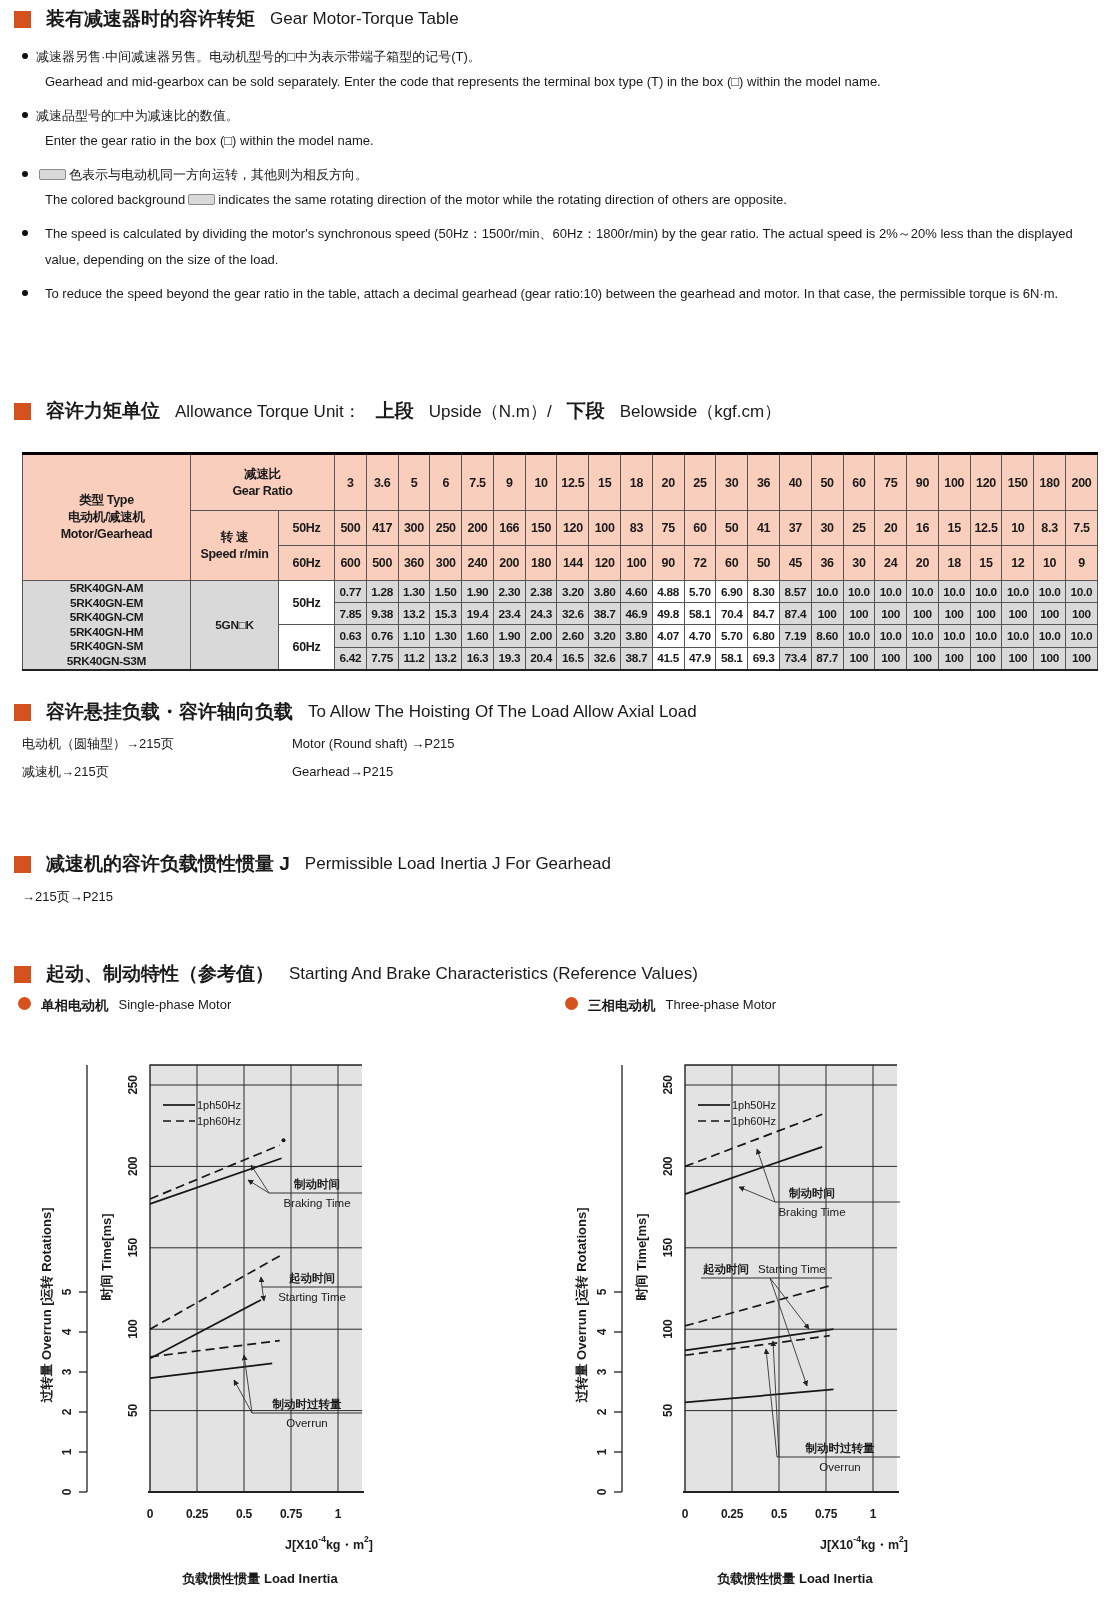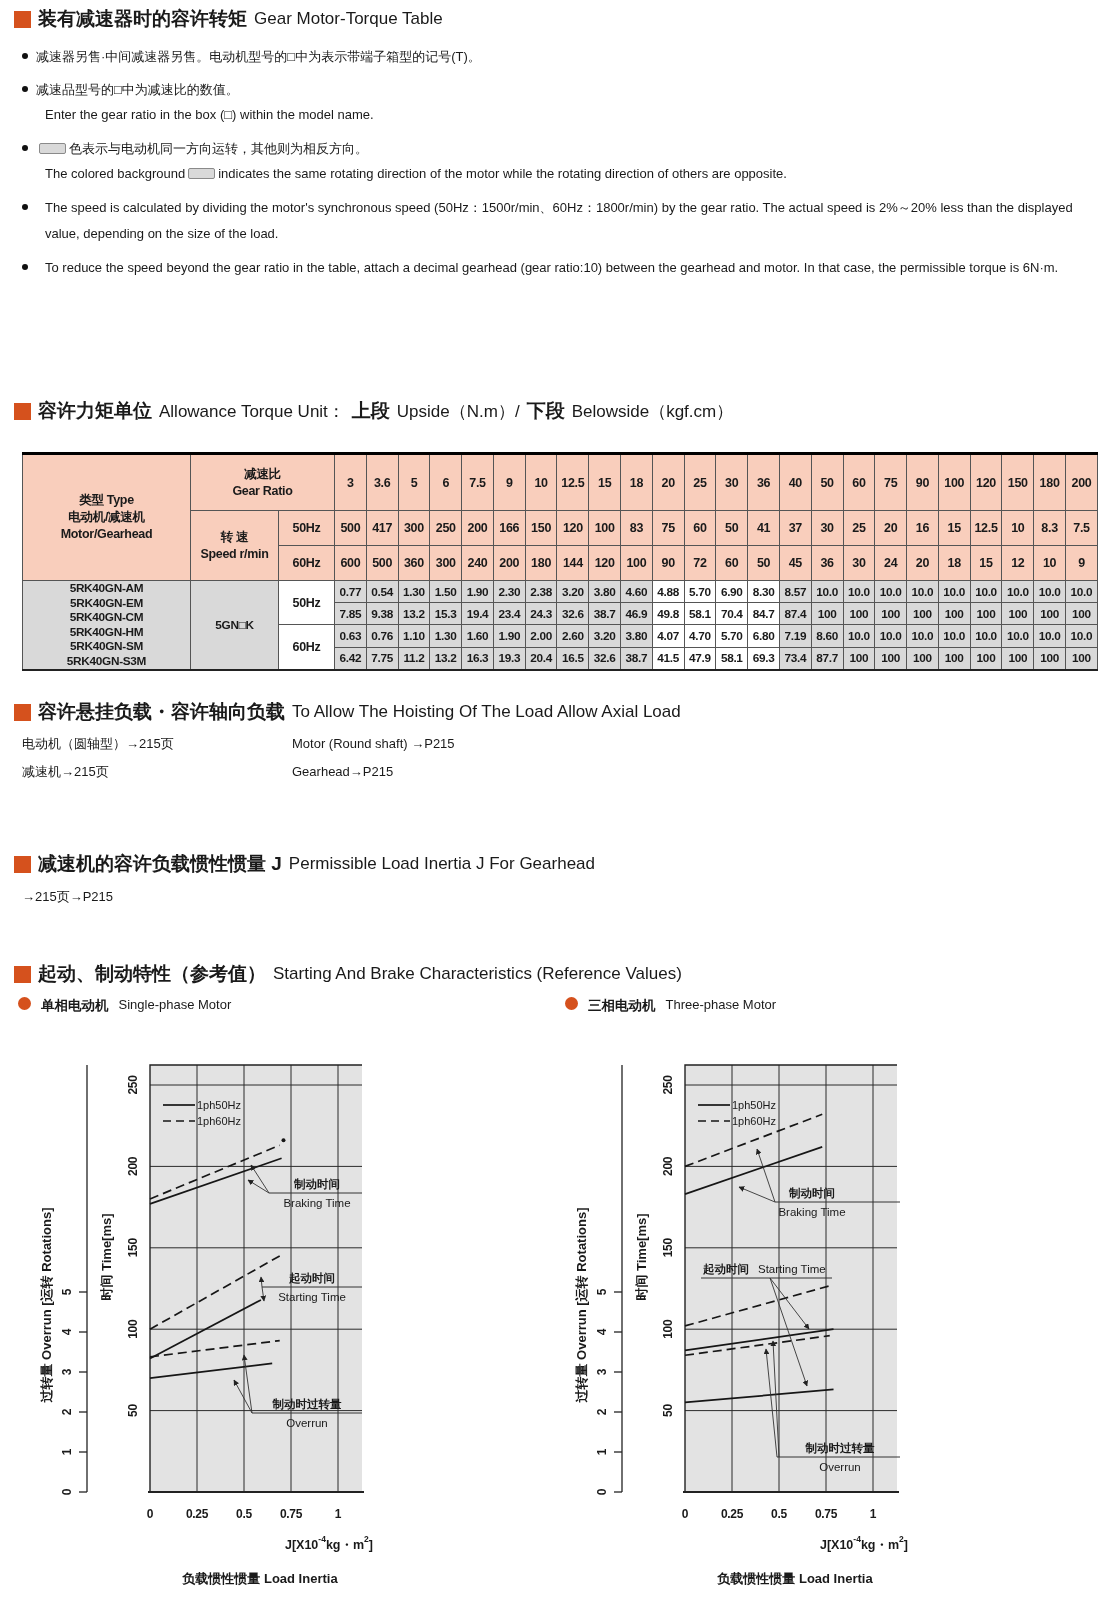--- a/index.html
+++ b/index.html
@@ -1,21 +1,21 @@
 <!DOCTYPE html>
 <html><head>
 <meta charset="utf-8">
 <style>
   :root{ --orange:#d5511d; --pink:#f9cebc; --cellgray:#d9d9d9; --chartgray:#e3e3e3; --ink:#1a1a1a; --bd:#555; }
   *{box-sizing:border-box; margin:0; padding:0;}
   html,body{width:1120px; height:1621px;}
   body{position:relative; background:#fff; color:var(--ink);
        font-family:"Liberation Sans","DejaVu Sans",sans-serif; overflow:hidden;}
 
-  .sec-head{position:absolute; left:14px; display:flex; align-items:center; gap:7px; white-space:nowrap;}
+  .sec-head{position:absolute; left:14px; display:flex; align-items:center; gap:15px; white-space:nowrap;}
   .sq{width:17px; height:17px; background:var(--orange); flex:0 0 auto;}
   .sec-head .cjk{font-size:19px; font-weight:700;}
   .sec-head .en{font-size:17px; font-weight:400;}
 
   .bullets{position:absolute; left:22px; top:44px; width:1080px;}
   .bullet{position:relative; padding-left:14px; margin-bottom:8px;}
   .bullet::before{content:""; position:absolute; left:0; top:9px; width:6px; height:6px; border-radius:50%; background:#111;}
   .bullet .cn{font-size:13px; line-height:25px;}
   .bullet .en{font-size:13px; line-height:26px; padding-left:9px;}
   .swatch{display:inline-block; width:27px; height:11px; background:var(--cellgray); border:1px solid #8a8a8a; border-radius:2px; vertical-align:-1px; margin:0 3px;}
@@ -67,20 +67,21 @@
 
 <div class="sec-head" style="top:6px">
   <span class="sq"></span>
   <span class="cjk">装有减速器时的容许转矩</span>
   <span class="en">Gear Motor-Torque Table</span>
 </div>
 
 <div class="bullets">
   <div class="bullet">
     <div class="cn">减速器另售·中间减速器另售。电动机型号的□中为表示带端子箱型的记号(T)。</div>
+    <div class="en">Gearhead and mid-gearbox can be sold separately. Enter the code that represents the terminal box type (T) in the box (□) within the model name.</div>
   </div>
   <div class="bullet">
     <div class="cn">减速品型号的□中为减速比的数值。</div>
     <div class="en">Enter the gear ratio in the box (□) within the model name.</div>
   </div>
   <div class="bullet">
     <div class="cn"><span class="swatch"></span><span>色表示与电动机同一方向运转，其他则为相反方向。</span></div>
     <div class="en"><span>The colored background</span><span class="swatch"></span><span>indicates the same rotating direction of the motor while the rotating direction of others are opposite.</span></div>
   </div>
   <div class="bullet">
@@ -206,21 +207,21 @@
           <div>5RK40GN-AM</div>
           <div>5RK40GN-EM</div>
           <div>5RK40GN-CM</div>
           <div>5RK40GN-HM</div>
           <div>5RK40GN-SM</div>
           <div>5RK40GN-S3M</div>
         </td>
     <td class="gearhead-cell" rowspan="4">5GN□K</td>
     <td class="lab" rowspan="2">50Hz</td>
   <td>0.77</td>
-        <td>0.54</td>
+        <td>1.28</td>
         <td>1.30</td>
         <td>1.50</td>
         <td>1.90</td>
         <td>2.30</td>
         <td>2.38</td>
         <td>3.20</td>
         <td>3.80</td>
         <td>4.60</td>
         <td class="white">4.88</td>
         <td class="white">5.70</td>

